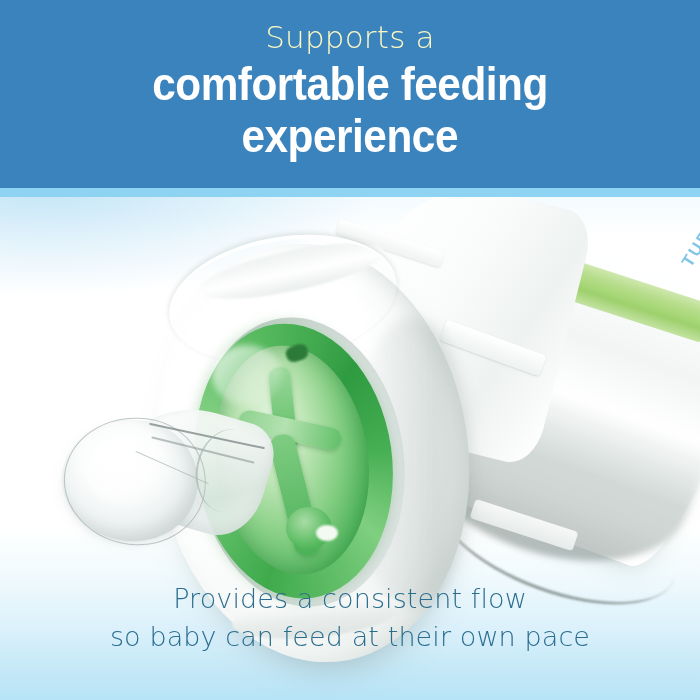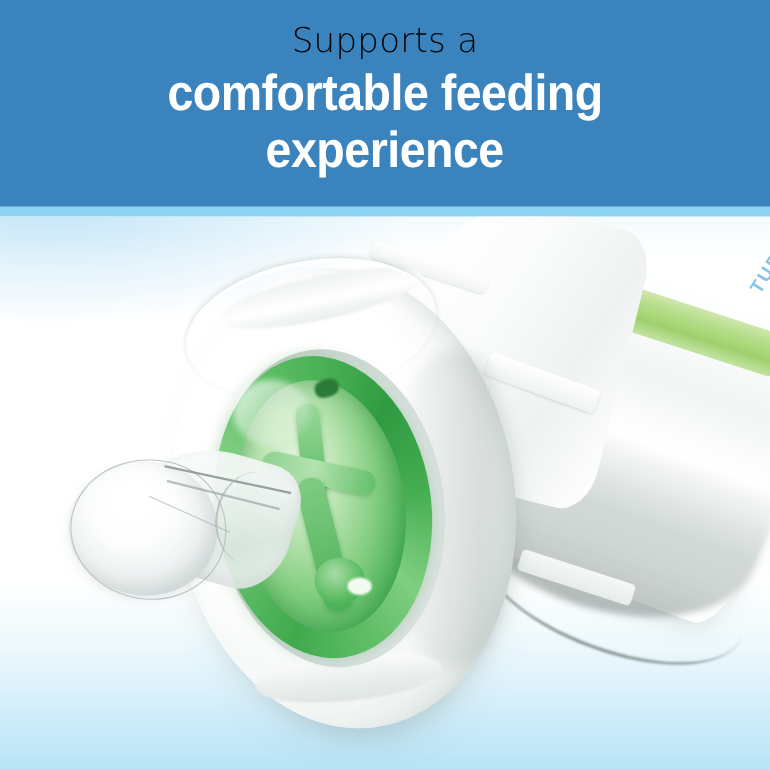--- a/index.html
+++ b/index.html
@@ -27,21 +27,21 @@
     height: 188px;
     background: #3b83bd;
     box-sizing: border-box;
     display: flex;
     flex-direction: column;
     align-items: center;
     justify-content: flex-start;
     padding-top: 18px;
   }
   .headline-light {
-    color: #000000;
+    color: #fef9c3;
     font-family: "DejaVu Sans", sans-serif;
     font-weight: 300;
     font-size: 31px;
     line-height: 38px;
     letter-spacing: 0.2px;
     text-align: center;
     white-space: nowrap;
   }
   .headline-bold-1 {
     color: #ffffff;
@@ -606,14 +606,18 @@
       <div class="nipple-outline"></div>
       <div class="nipple-tip-hi"></div>
       <div class="nipple-seam-1"></div>
       <div class="nipple-seam-2"></div>
       <div class="nipple-seam-3"></div>
       <div class="nipple-collar-ridge"></div>
 
     </div>
   </div>
 
+  <div class="caption">
+    <span class="caption-line">Provides a consistent flow</span>
+    <span class="caption-line">so baby can feed at their own pace</span>
+  </div>
 
 </div>
 
 </body></html>

